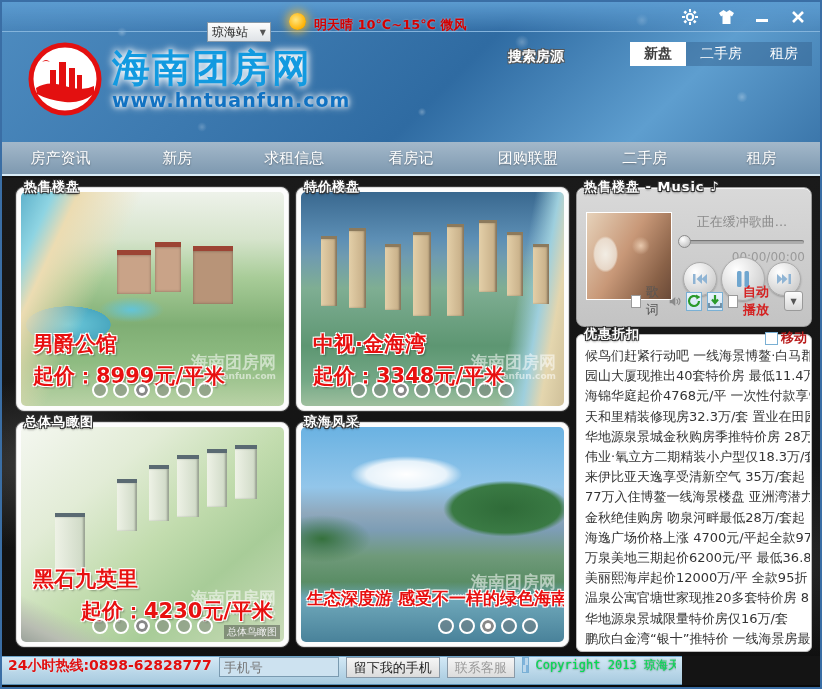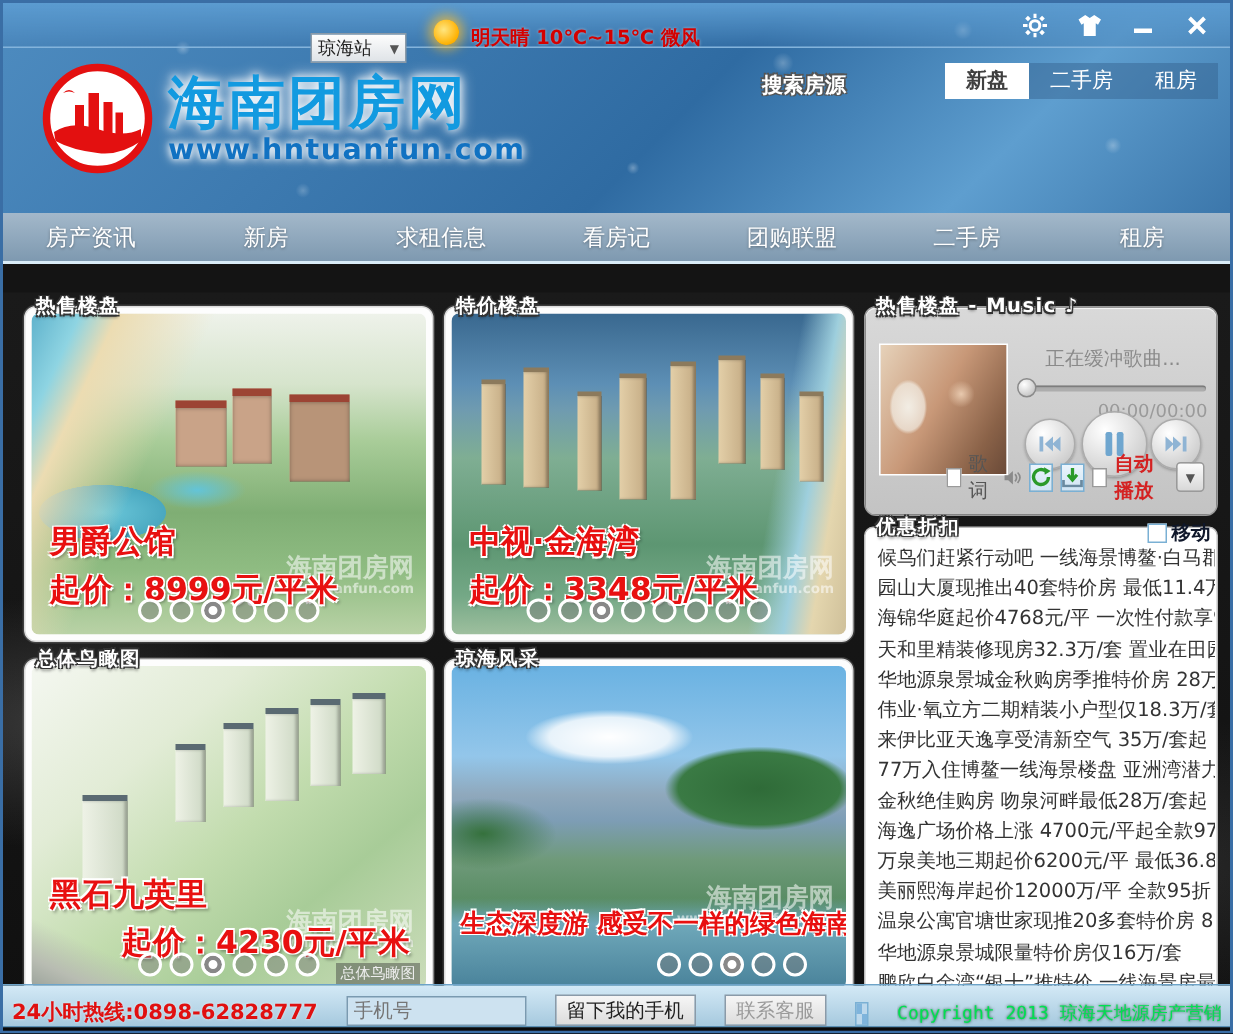--- a/index.html
+++ b/index.html
@@ -53,21 +53,21 @@
     font-size:15px;color:#222;}
 
   
   .nav{position:absolute;left:0;top:140px;width:818px;height:34px;display:flex;
     background:linear-gradient(#a3b8ca,#7e99b0);border-bottom:2px solid #d9ecf7;}
   .nav-item{flex:1;display:flex;align-items:center;justify-content:center;font-size:15px;color:#fff;cursor:pointer;
     text-shadow:0 1px 2px rgba(0,0,0,.35);}
   .nav-item.active{background:#fff;color:#111;text-shadow:none;flex:0 0 90px;}
 
   
-  .main{position:absolute;left:0;top:193px;width:818px;height:478px;
+  .main{position:absolute;left:0;top:176px;width:818px;height:478px;
     background:
       radial-gradient(ellipse 200px 120px at 4% 60%, rgba(150,150,150,.28), transparent 70%),
       radial-gradient(ellipse 260px 140px at 96% 80%, rgba(120,120,120,.2), transparent 70%),
       linear-gradient(#1a1a1a,#101010);}
 
   
   .card{position:absolute;background:#fdfdfd;border:1px solid #dcdcdc;border-radius:8px;padding:4px;
     box-shadow:0 0 0 1px rgba(255,255,255,.15);}
   .legend{position:absolute;top:-10px;left:7px;z-index:6;font-size:13px;font-weight:bold;color:#fff;letter-spacing:1px;
     text-shadow:-1px -1px 0 #333,1px -1px 0 #333,-1px 1px 0 #333,1px 1px 0 #333,0 2px 2px rgba(0,0,0,.4);}
@@ -139,26 +139,26 @@
   .sqbtn{width:20px;height:19px;border:1px solid #7ab0d4;background:linear-gradient(#eaf4fc,#cfe4f4);
     display:flex;align-items:center;justify-content:center;cursor:pointer;}
   .drop-btn{margin-left:auto;width:26px;height:20px;border:1px solid #9a9a9a;border-radius:3px;
     background:linear-gradient(#fcfcfc,#d8d8d8);display:flex;align-items:center;justify-content:center;
     font-size:8px;color:#555;cursor:pointer;}
 
   
   .deals{position:absolute;left:574px;top:156px;width:236px;height:318px;background:#fff;
     border:1px solid #bdbdbd;border-radius:6px;}
   .deals-toggle{position:absolute;top:-6px;right:4px;display:flex;align-items:center;gap:3px;z-index:6;}
-  .deals-toggle .lbl{font-size:13px;font-weight:bold;color:#0f172a;}
+  .deals-toggle .lbl{font-size:13px;font-weight:bold;color:#b91c1c;}
   .deal-list{position:absolute;left:8px;right:1px;top:11px;bottom:4px;overflow:hidden;}
   .deal{font-size:13px;color:#333;line-height:20.2px;white-space:nowrap;overflow:hidden;cursor:pointer;}
 
   
-  .footer{position:absolute;left:0;top:654px;width:818px;height:29px;display:flex;align-items:flex-end;gap:19px;
+  .footer{position:absolute;left:0;top:654px;width:680px;height:29px;display:flex;align-items:flex-start;gap:7px;
     padding:0 6px;background:linear-gradient(#d3e9f6,#a6c9de);border-top:1px solid #6da3c8;border-bottom:1px solid #5a90b5;}
   .hotline{font-size:14px;font-weight:bold;color:#e01010;text-shadow:0 0 2px rgba(255,255,255,.6);white-space:nowrap;}
   .phone-input{width:120px;height:20px;background:#cde2f0;border:1px solid #7a9ab0;font-size:13px;color:#333;
     padding:0 4px;outline:none;}
   .fbtn{height:21px;padding:0 7px;font-size:13px;color:#222;background:linear-gradient(#f6f6f6,#dcdcdc);
     border:1px solid #8a9aa8;cursor:pointer;white-space:nowrap;}
   .fbtn.disabled{color:#9a9a9a;}
   .f-icon{width:16px;height:16px;border:1px solid #7ab0d4;
     background:conic-gradient(#bcd8ec 0 25%,#7fb4dc 0 50%,#bcd8ec 0 75%,#7fb4dc 0);}
   .copyright{font-family:"DejaVu Sans Mono",monospace;font-size:12px;color:#00e050;white-space:nowrap;overflow:hidden;

